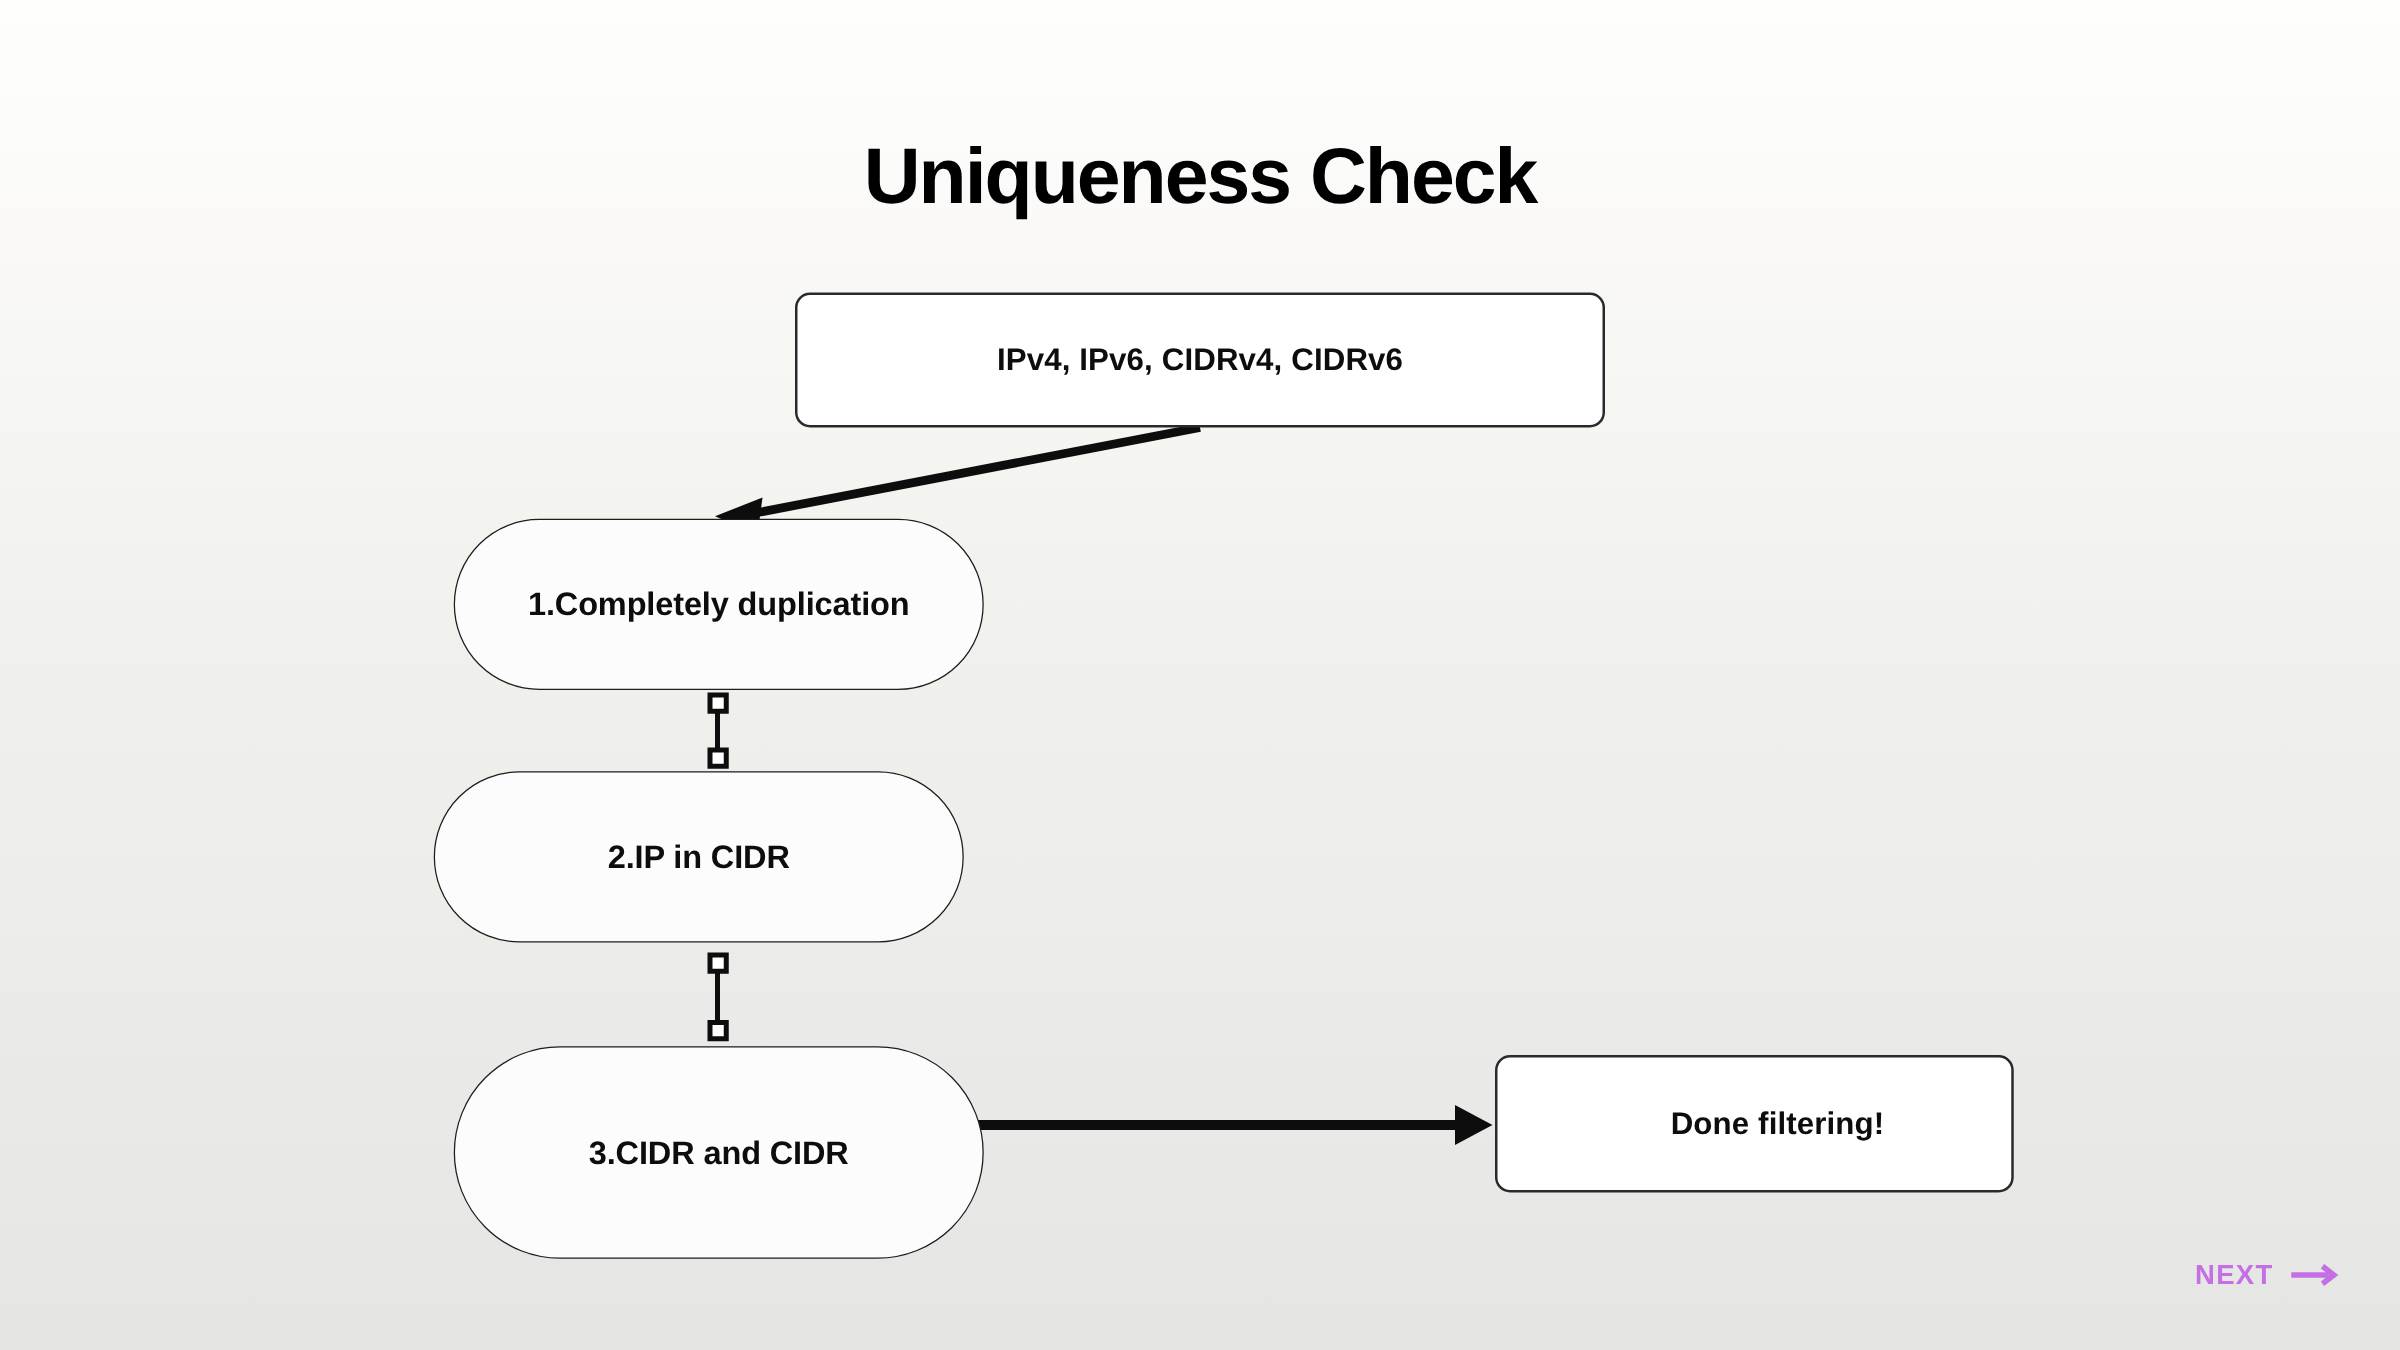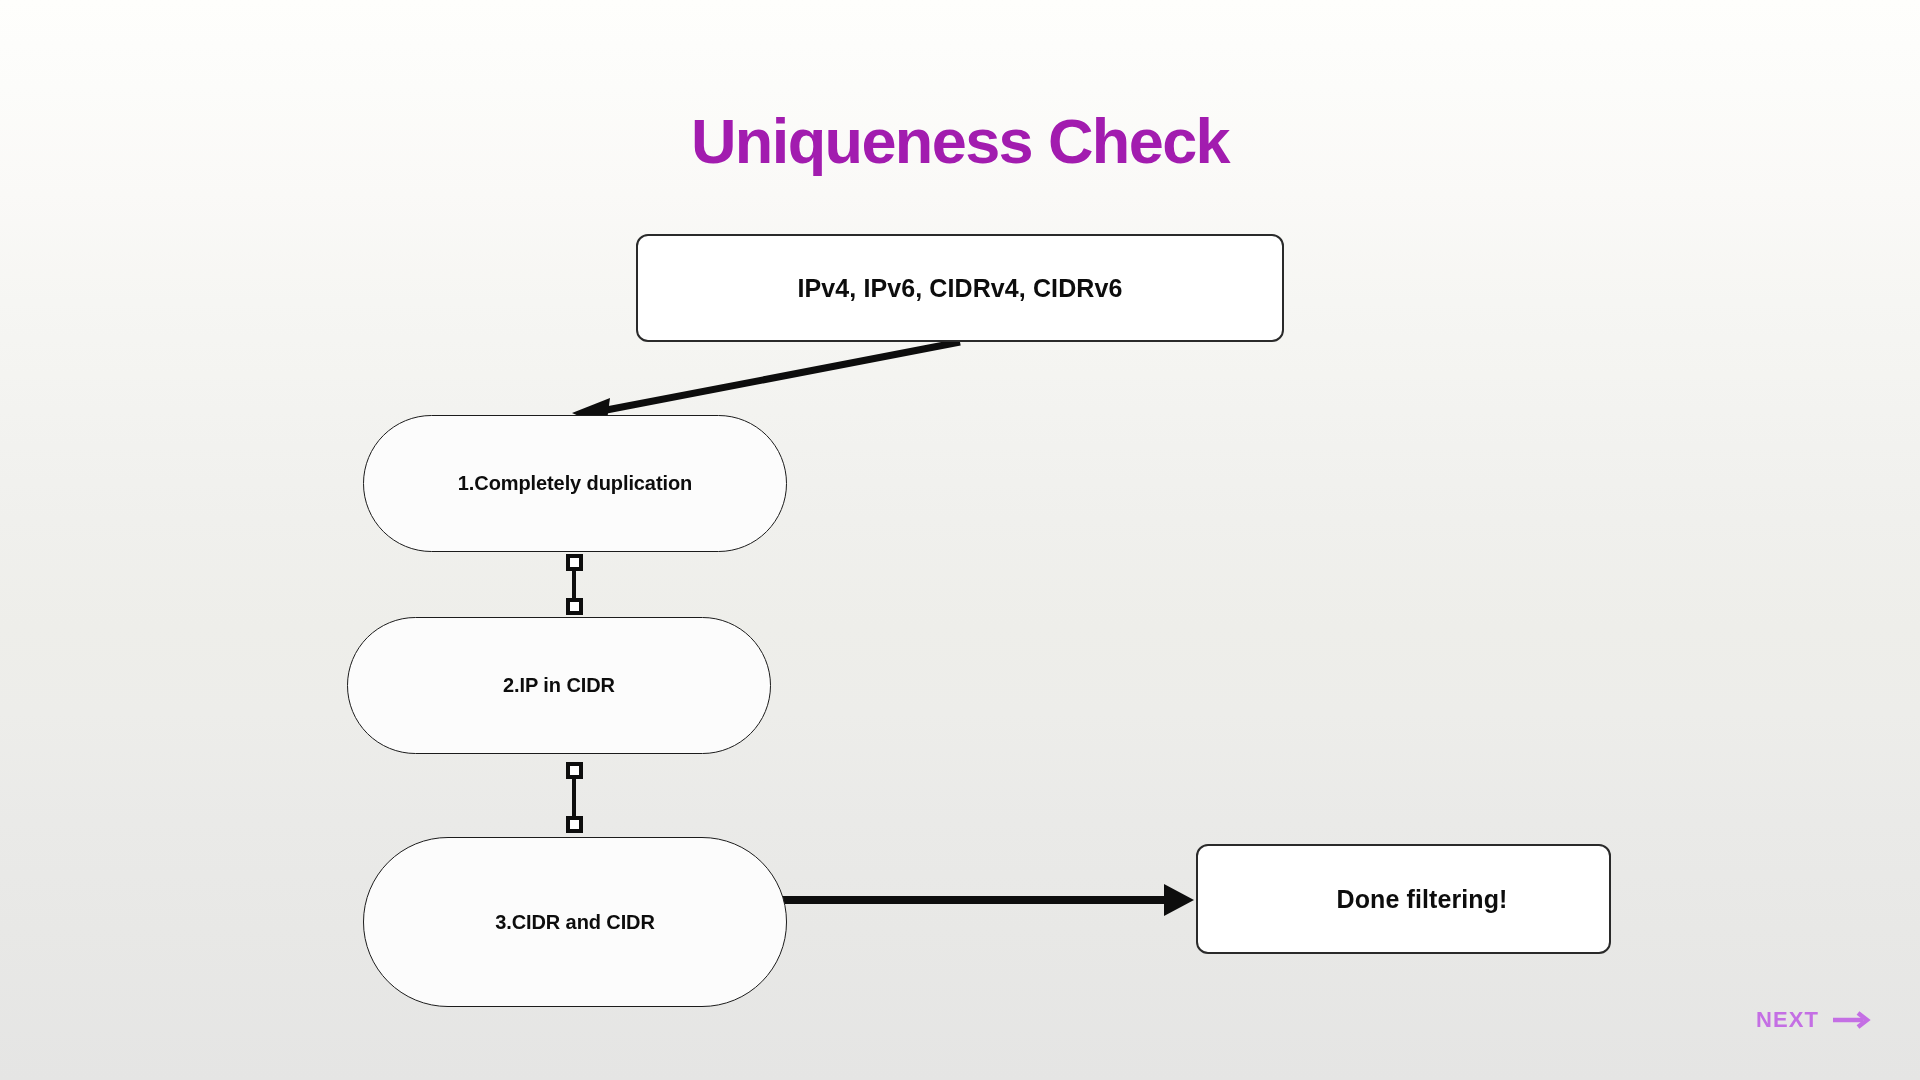--- a/index.html
+++ b/index.html
@@ -36,21 +36,21 @@
   
   .slide-title {
     position: absolute;
     left: 0;
     top: 108px;
     width: 1920px;
     text-align: center;
     font-size: 63px;
     font-weight: 700;
     letter-spacing: -1.6px;
-    color: #a21caf;
+    color: #000000;
     line-height: 1.05;
     font-family: "Liberation Sans", sans-serif;
   }
 
   
   .node {
     position: absolute;
     display: flex;
     align-items: center;
     justify-content: center;
@@ -66,21 +66,21 @@
     border-radius: 12px;
     background: #ffffff;
     font-size: 25px;
     letter-spacing: 0.1px;
   }
 
   .pill-node {
     border: 1.6px solid #1c1c1c;
     border-radius: 9999px;
     background: #fcfcfc;
-    font-size: 20px;
+    font-size: 26px;
     letter-spacing: -0.1px;
     text-align: right;
   }
 
   
   #node-input   { left: 636px;  top: 234px; width: 648px; height: 108px; }
   #node-step-1  { left: 363px;  top: 415px; width: 424px; height: 137px; }
   #node-step-2  { left: 347px;  top: 617px; width: 424px; height: 137px; }
   #node-step-3  { left: 363px;  top: 837px; width: 424px; height: 170px; }
   #node-done    { left: 1196px; top: 844px; width: 415px; height: 110px; padding-left: 37px; }

